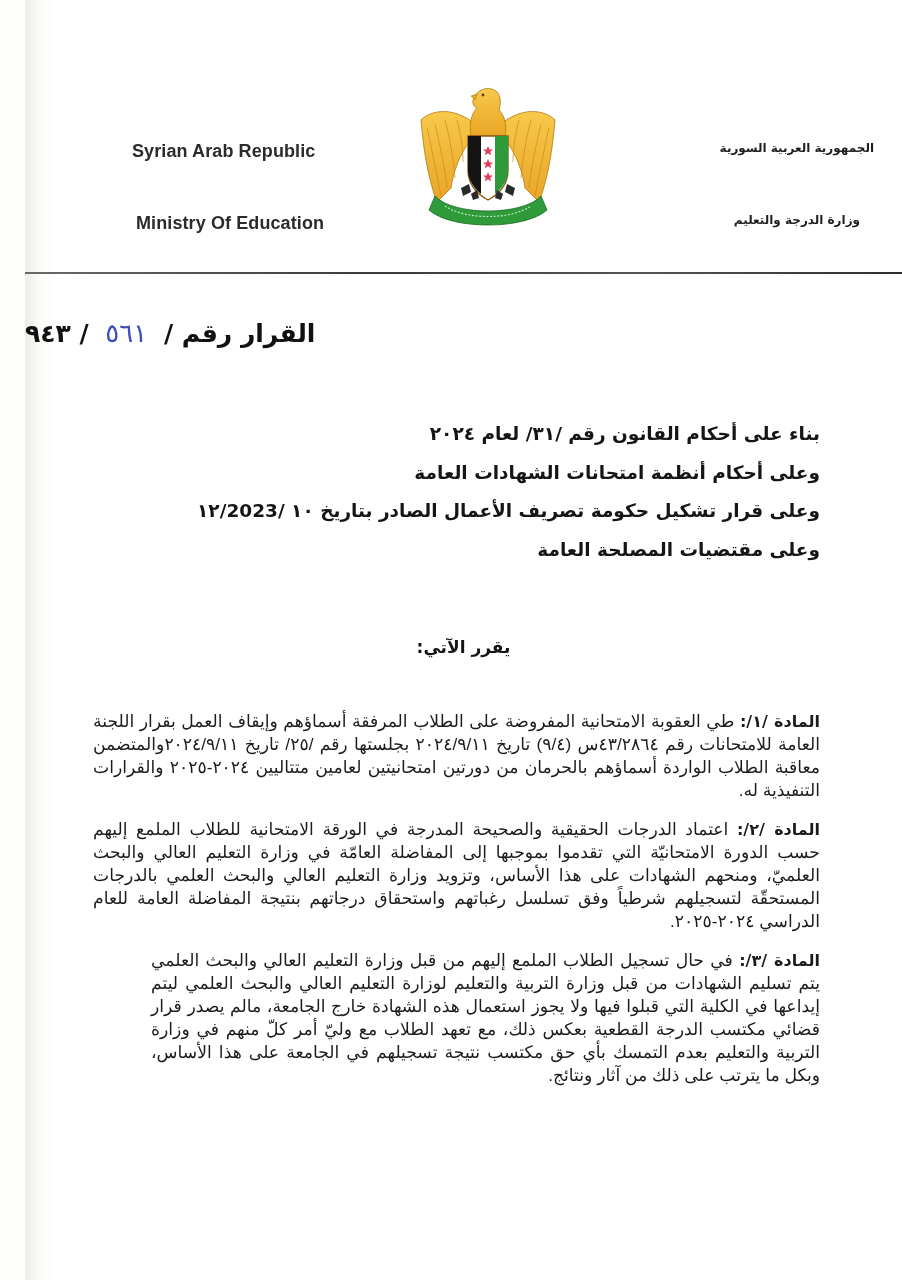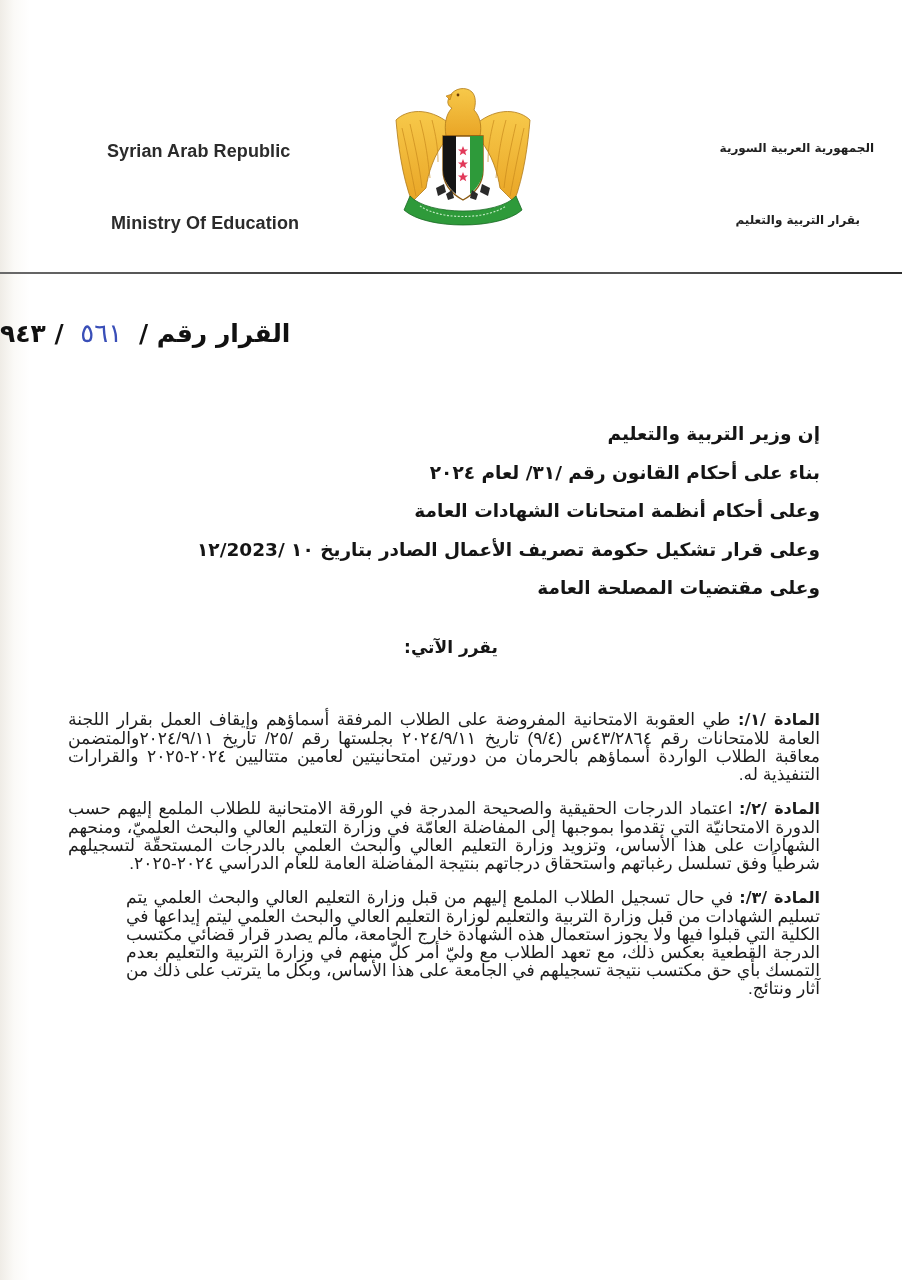--- a/index.html
+++ b/index.html
@@ -12,20 +12,21 @@
       height: 1280px;
       position: relative;
       overflow: hidden;
       font-family: "DejaVu Sans", sans-serif;
       color: #1a1a1a;
     }
     .page {
       position: absolute;
       inset: 0;
       background: linear-gradient(90deg, #efece6 0px, #fbfaf7 14px, #ffffff 30px, #ffffff 100%);
+      margin-left: 25px;
     }
     
     .hdr-en {
       position: absolute;
       font-family: "Liberation Sans", sans-serif;
       font-weight: bold;
       font-size: 18px;
       color: #2b2b2b;
       letter-spacing: 0.1px;
     }
@@ -108,21 +109,21 @@
     .articles {
       position: absolute;
       right: 82px;
       left: 130px;
       top: 710px;
       direction: rtl;
       text-align: justify;
       text-align-last: right;
       font-family: "Liberation Sans", sans-serif;
       font-size: 17.2px;
-      line-height: 18px;
+      line-height: 23px;
       color: #1c1c1c;
     }
     .article {
       margin: 0 0 16px 0;
     }
     .article .art-label {
       font-family: "DejaVu Sans", sans-serif;
       font-weight: bold;
       font-size: 16px;
     }
@@ -182,33 +183,32 @@
       <path d="M58 110 L64 106 L66 114 L60 116 Z"></path>
       <path d="M84 106 L90 110 L88 116 L82 114 Z"></path>
       <path d="M94 100 L102 104 L100 112 L92 108 Z"></path>
     </g>
 
     <path d="M22 112 C40 132 110 132 128 112 L134 126 C112 146 38 146 16 126 Z" fill="#2e9a3a" stroke="#1b6a24" stroke-width="0.8"></path>
     <path d="M32 122 C52 136 98 136 118 122" stroke="#bfe8c0" stroke-width="1.2" fill="none" stroke-dasharray="2 1.6"></path>
   </svg>
 
   <div class="hdr-ar rep">الجمهورية العربية السورية</div>
-  <div class="hdr-ar min">بقرار التربية والتعليم</div>
+  <div class="hdr-ar min">وزارة الدرجة والتعليم</div>
 
   <div class="divider"></div>
 
   <div class="title">
     <span>القرار رقم /</span>
     <span class="hand">٥٦١</span>
     <span>/</span>
     <span>٩٤٣</span>
   </div>
 
   <div class="preamble">
-    <div class="line">إن وزير التربية والتعليم</div>
     <div class="line">بناء على أحكام القانون رقم /٣١/ لعام ٢٠٢٤</div>
     <div class="line">وعلى أحكام أنظمة امتحانات الشهادات العامة</div>
     <div class="line">وعلى قرار تشكيل حكومة تصريف الأعمال الصادر بتاريخ ١٠ /١٢/2023</div>
     <div class="line">وعلى مقتضيات المصلحة العامة</div>
   </div>
 
   <div class="decides">يقرر الآتي:</div>
 
   <div class="articles">
     <p class="article a1">

